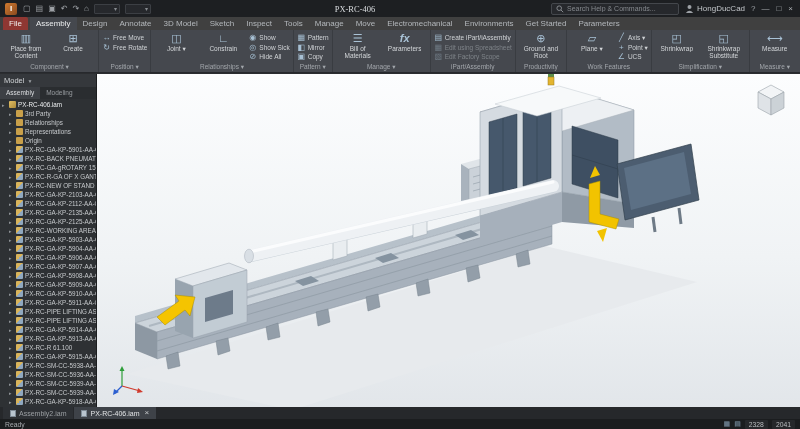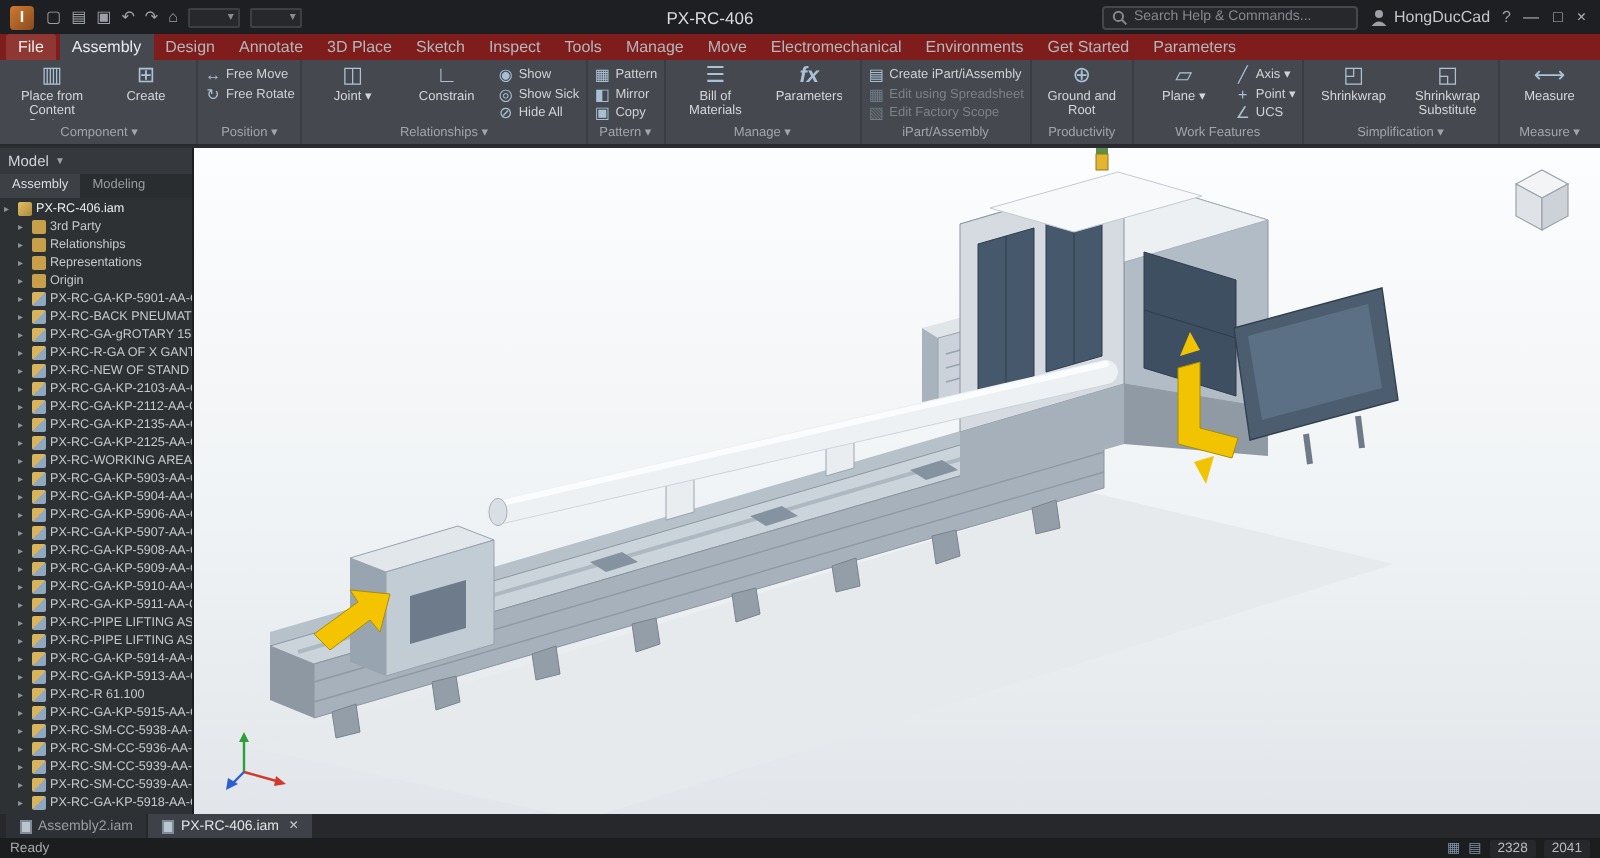--- a/index.html
+++ b/index.html
@@ -11,30 +11,30 @@
   .titlebar{position:absolute;top:0;left:0;right:0;height:17px;background:#1d1f22;
     display:flex;align-items:center;padding:0 5px;gap:6px;color:#aeb2b6;}
   .logo{width:12px;height:12px;border-radius:2px;background:linear-gradient(135deg,#d07a2f,#8a4a1f);
     color:#fff;font-size:8px;font-weight:bold;text-align:center;line-height:12px;flex:none;}
   .qat{display:flex;align-items:center;gap:5px;font-size:8px;color:#9da1a6;}
   .qat .qi{line-height:10px;}
   .qdrop{width:26px;height:10px;border:1px solid #3c3f44;background:#26282c;border-radius:1px;
     font-size:6px;color:#888c91;text-align:right;line-height:8px;padding-right:2px;}
   .tspacer{flex:1;}
   .apptitle{font-size:8.5px;color:#b7bbc0;white-space:nowrap;}
-  .doctitle{font-size:8.5px;color:#dadde0;margin-left:8px;white-space:nowrap;}
+  .doctitle{font-size:8.5px;color:#dadde0;margin-left:8px;white-space:nowrap;font-family:Liberation Serif, serif;}
   .searchbox{width:128px;height:12px;background:#26282c;border:1px solid #44474c;border-radius:2px;
     display:flex;align-items:center;gap:3px;padding:0 4px;flex:none;}
   .searchbox span{font-size:7px;color:#85898e;white-space:nowrap;overflow:hidden;}
   .user{display:flex;align-items:flex-end;gap:3px;font-size:8px;color:#c3c6ca;white-space:nowrap;}
   .helpi{font-size:8px;color:#9da1a6;}
   .winbtns{display:flex;gap:7px;font-size:8px;color:#aeb2b6;padding-right:2px;}
 
   
-  .rtabrow{position:absolute;top:17px;left:0;right:0;height:13px;background:#7f1d1d;
+  .rtabrow{position:absolute;top:17px;left:0;right:0;height:13px;background:#404040;
     display:flex;align-items:flex-end;padding-left:3px;}
   .rtab{font-size:8px;color:#b3b7bb;padding:2px 6px;line-height:9px;white-space:nowrap;}
   .rtab.file{background:#8f3732;color:#f0eeec;margin-right:2px;border-radius:2px 2px 0 0;}
   .rtab.active{background:#45484e;color:#e9ebed;}
 
   
   .ribbon{position:absolute;top:30px;left:0;right:0;height:43px;background:#45484e;
     border-bottom:1px solid #27292d;display:flex;padding:0 1px;overflow:hidden;}
   .rgroup{display:flex;flex-direction:column;border-right:1px solid #393c41;padding:0 3px;flex:none;}
   .rbody{flex:1;display:flex;align-items:flex-start;gap:3px;padding-top:2px;}
@@ -135,21 +135,21 @@
       <span>□</span>
       <span>×</span>
     </div>
   </div>
 
   <div class="rtabrow">
       <div class="rtab file">File</div>
       <div class="rtab active">Assembly</div>
       <div class="rtab">Design</div>
       <div class="rtab">Annotate</div>
-      <div class="rtab">3D Place</div>
+      <div class="rtab">3D Model</div>
       <div class="rtab">Sketch</div>
       <div class="rtab">Inspect</div>
       <div class="rtab">Tools</div>
       <div class="rtab">Manage</div>
       <div class="rtab">Move</div>
       <div class="rtab">Electromechanical</div>
       <div class="rtab">Environments</div>
       <div class="rtab">Get Started</div>
       <div class="rtab">Parameters</div>
     </div>

